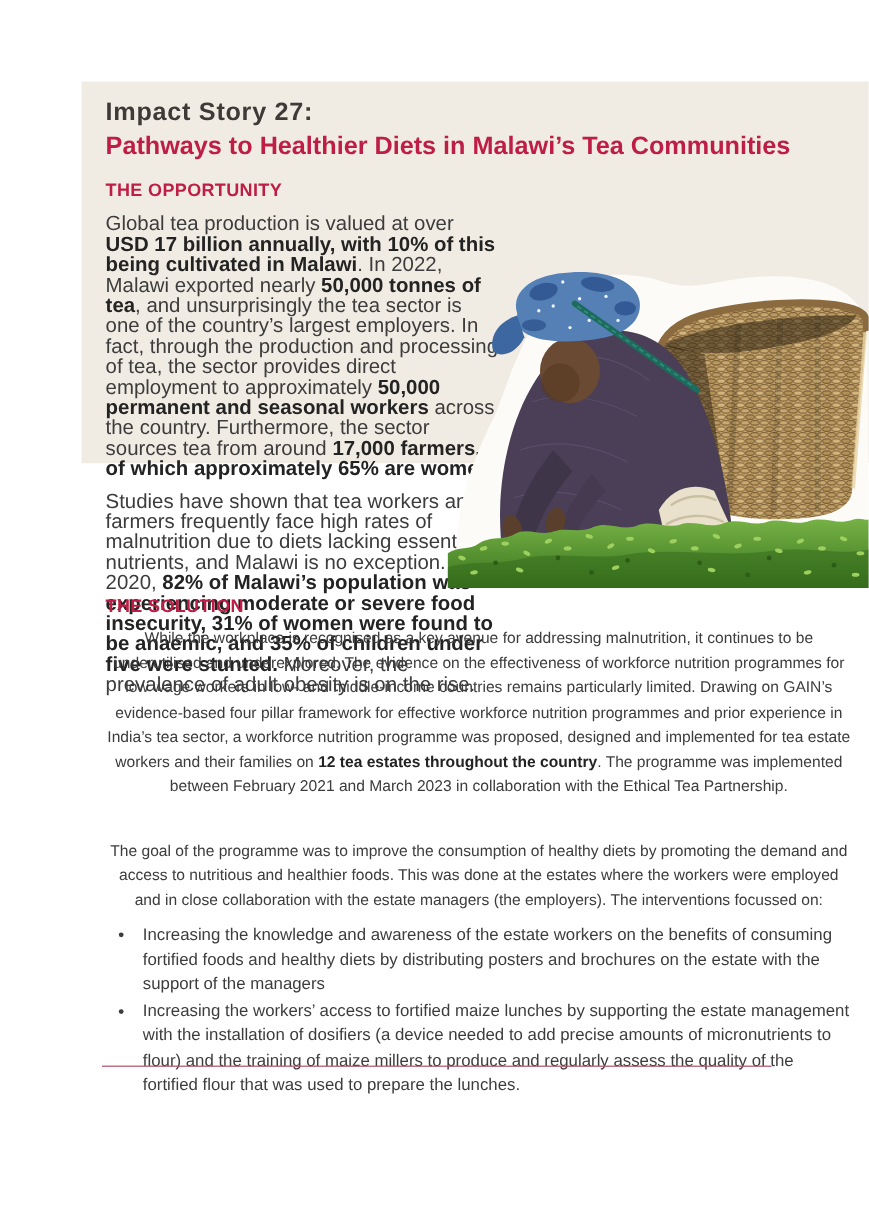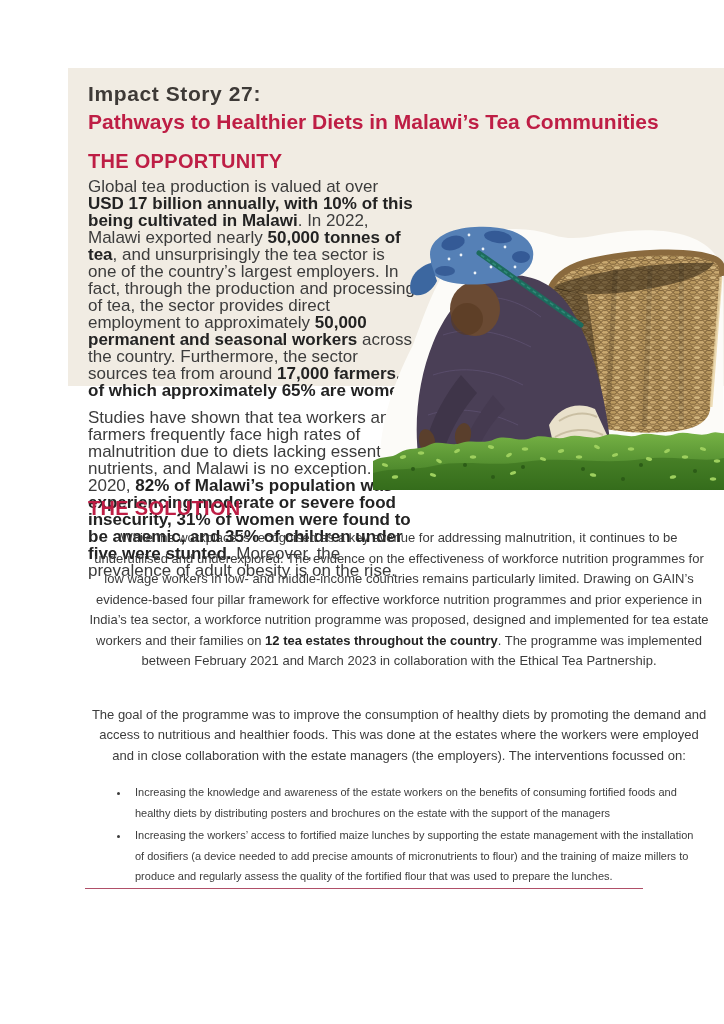--- a/index.html
+++ b/index.html
@@ -17,40 +17,40 @@
   }
   .kicker{
     position:absolute;left:20px;top:14px;margin:0;
     font-size:21px;font-weight:700;letter-spacing:.6px;color:#3e3a37;
   }
   .title{
     position:absolute;left:20px;top:42px;margin:0;
     font-size:21px;font-weight:700;color:#be1e45;white-space:nowrap;text-align:center;
   }
   .sec-heading{
-    margin:0;font-size:20px;font-weight:700;color:#be1e45;letter-spacing:.3px;
+    margin:0;font-size:15px;font-weight:700;color:#be1e45;letter-spacing:.3px;
   }
   .hero .sec-heading{position:absolute;left:20px;top:82px;}
   .col{
     position:absolute;left:20px;top:110px;width:329px;
     font-size:17px;line-height:17px;color:#3c3c3c;
   }
   .col p{margin:0 0 10px 0;}
   .b{font-weight:700;color:#232323;}
 
   
   .photo{position:absolute;left:305px;top:157px;width:351px;height:265px;}
   .photo svg{display:block;}
 
   
   .solution{position:absolute;left:88px;top:497px;width:622px;color:#3c3c3c;}
   .solution .sec-heading{margin:0 0 8px 0;}
   .solution p{margin:0 0 17px 0;font-size:13px;line-height:20.5px;text-align:center;}
   .solution p.goal{margin-top:33px;margin-bottom:8px;}
-  .solution ul{margin:16px;padding:0 0 0 26px;font-size:11px;line-height:20.5px;}
+  .solution ul{margin:0;padding:0 0 0 26px;font-size:14px;line-height:20.5px;}
   .solution li{margin:0 0 2px 0;padding-left:5px;}
 
   
   .divider{
     position:absolute;left:85px;top:888px;width:558px;height:0;
     border:none;border-top:1.6px solid #b04f68;margin:0;
   }
 </style>
 </head>
 <body>

